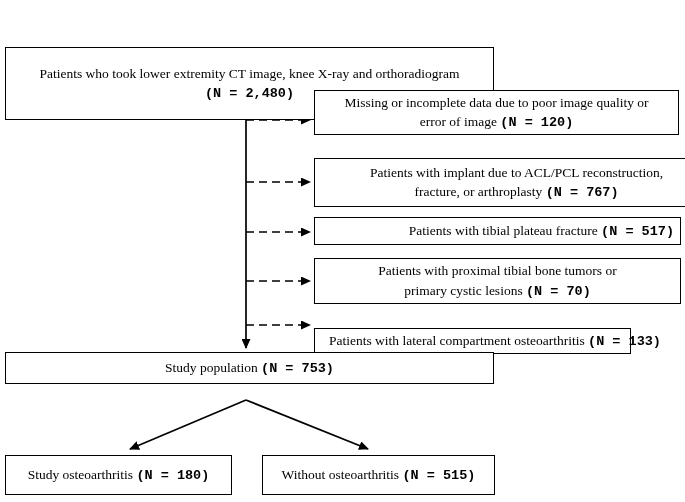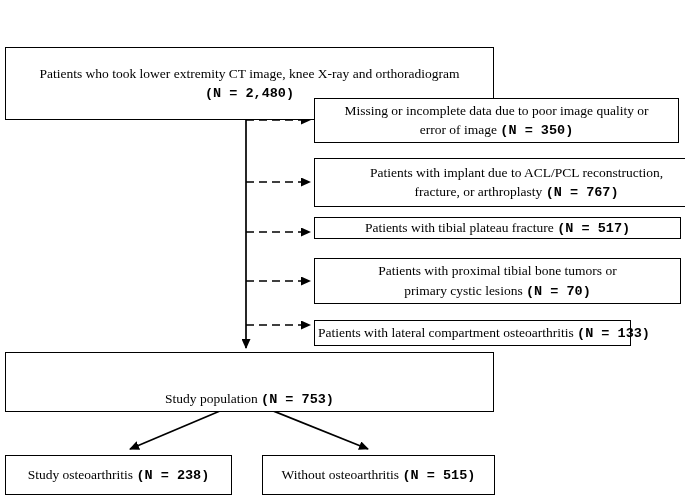--- a/index.html
+++ b/index.html
@@ -57,69 +57,69 @@
     <line class="dashed" x1="246" y1="325" x2="310" y2="325" marker-end="url(#ah)"></line>
     <line class="solid" x1="246" y1="400" x2="130" y2="449" marker-end="url(#ah)"></line>
     <line class="solid" x1="246" y1="400" x2="368" y2="449" marker-end="url(#ah)"></line>
   </svg>
 
   <div class="box" style="left:5px; top:6px; width:489px; height:73px;margin-top:41px;">
     <div>Patients who took lower extremity CT image, knee X-ray and orthoradiogram</div>
     <div class="n">(N = 2,480)</div>
   </div>
 
-  <div class="box" style="left:314px; top:98px; width:365px; height:45px;">
+  <div class="box" style="left:314px; top:90px; width:365px; height:45px;">
     <div>Missing or incomplete data due to poor image quality or</div>
     <div>
       <span>error of image</span>
-      <span class="n">(N = 350)</span>
+      <span class="n">(N = 120)</span>
     </div>
   </div>
 
   <div class="box" style="left:314px; top:158px; width:405px; height:49px;">
     <div>Patients with implant due to ACL/PCL reconstruction,</div>
     <div>
       <span>fracture, or arthroplasty</span>
       <span class="n">(N = 767)</span>
     </div>
   </div>
 
-  <div class="box oneline" style="left:314px; top:217px; width:367px; height:22px;">
+  <div class="box oneline" style="left:314px; top:217px; width:367px; height:28px;align-items:flex-end;">
     <div>
       <span>Patients with tibial plateau fracture</span>
       <span class="n">(N = 517)</span>
     </div>
   </div>
 
   <div class="box" style="left:314px; top:258px; width:367px; height:46px;align-items:center;">
     <div>Patients with proximal tibial bone tumors or</div>
     <div>
       <span>primary cystic lesions</span>
       <span class="n">(N = 70)</span>
     </div>
   </div>
 
-  <div class="box oneline" style="left:314px; top:320px; width:317px; height:26px; padding:2px 3px;">
+  <div class="box oneline" style="left:314px; top:328px; width:317px; height:26px; padding:2px 14px;">
     <div>
       <span>Patients with lateral compartment osteoarthritis</span>
       <span class="n">(N = 133)</span>
     </div>
   </div>
 
-  <div class="box" style="left:5px; top:352px; width:489px; height:60px;justify-content:flex-end;">
+  <div class="box" style="left:5px; top:352px; width:489px; height:32px;">
     <div>
       <span>Study population</span>
       <span class="n">(N = 753)</span>
     </div>
   </div>
 
   <div class="box oneline" style="left:5px; top:455px; width:227px; height:40px;">
     <div>
       <span>Study osteoarthritis</span>
-      <span class="n">(N = 238)</span>
+      <span class="n">(N = 180)</span>
     </div>
   </div>
 
   <div class="box oneline" style="left:262px; top:455px; width:233px; height:40px;">
     <div>
       <span>Without osteoarthritis</span>
       <span class="n">(N = 515)</span>
     </div>
   </div>
 

